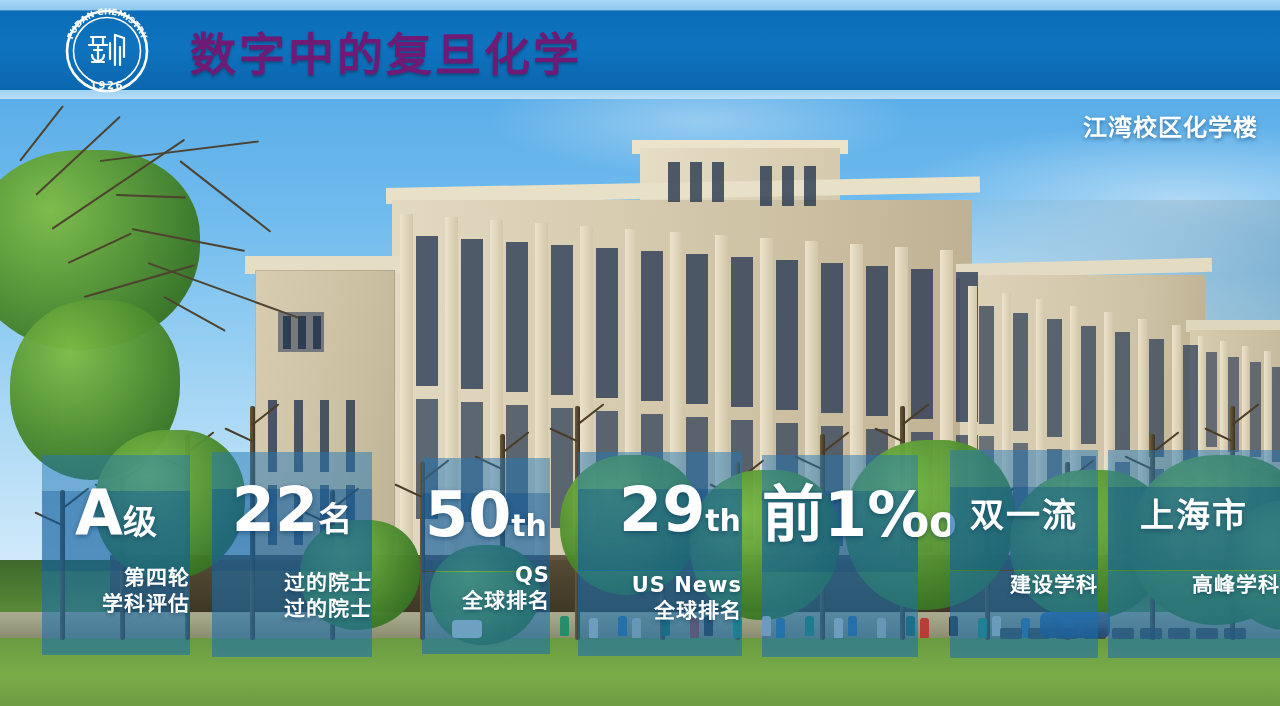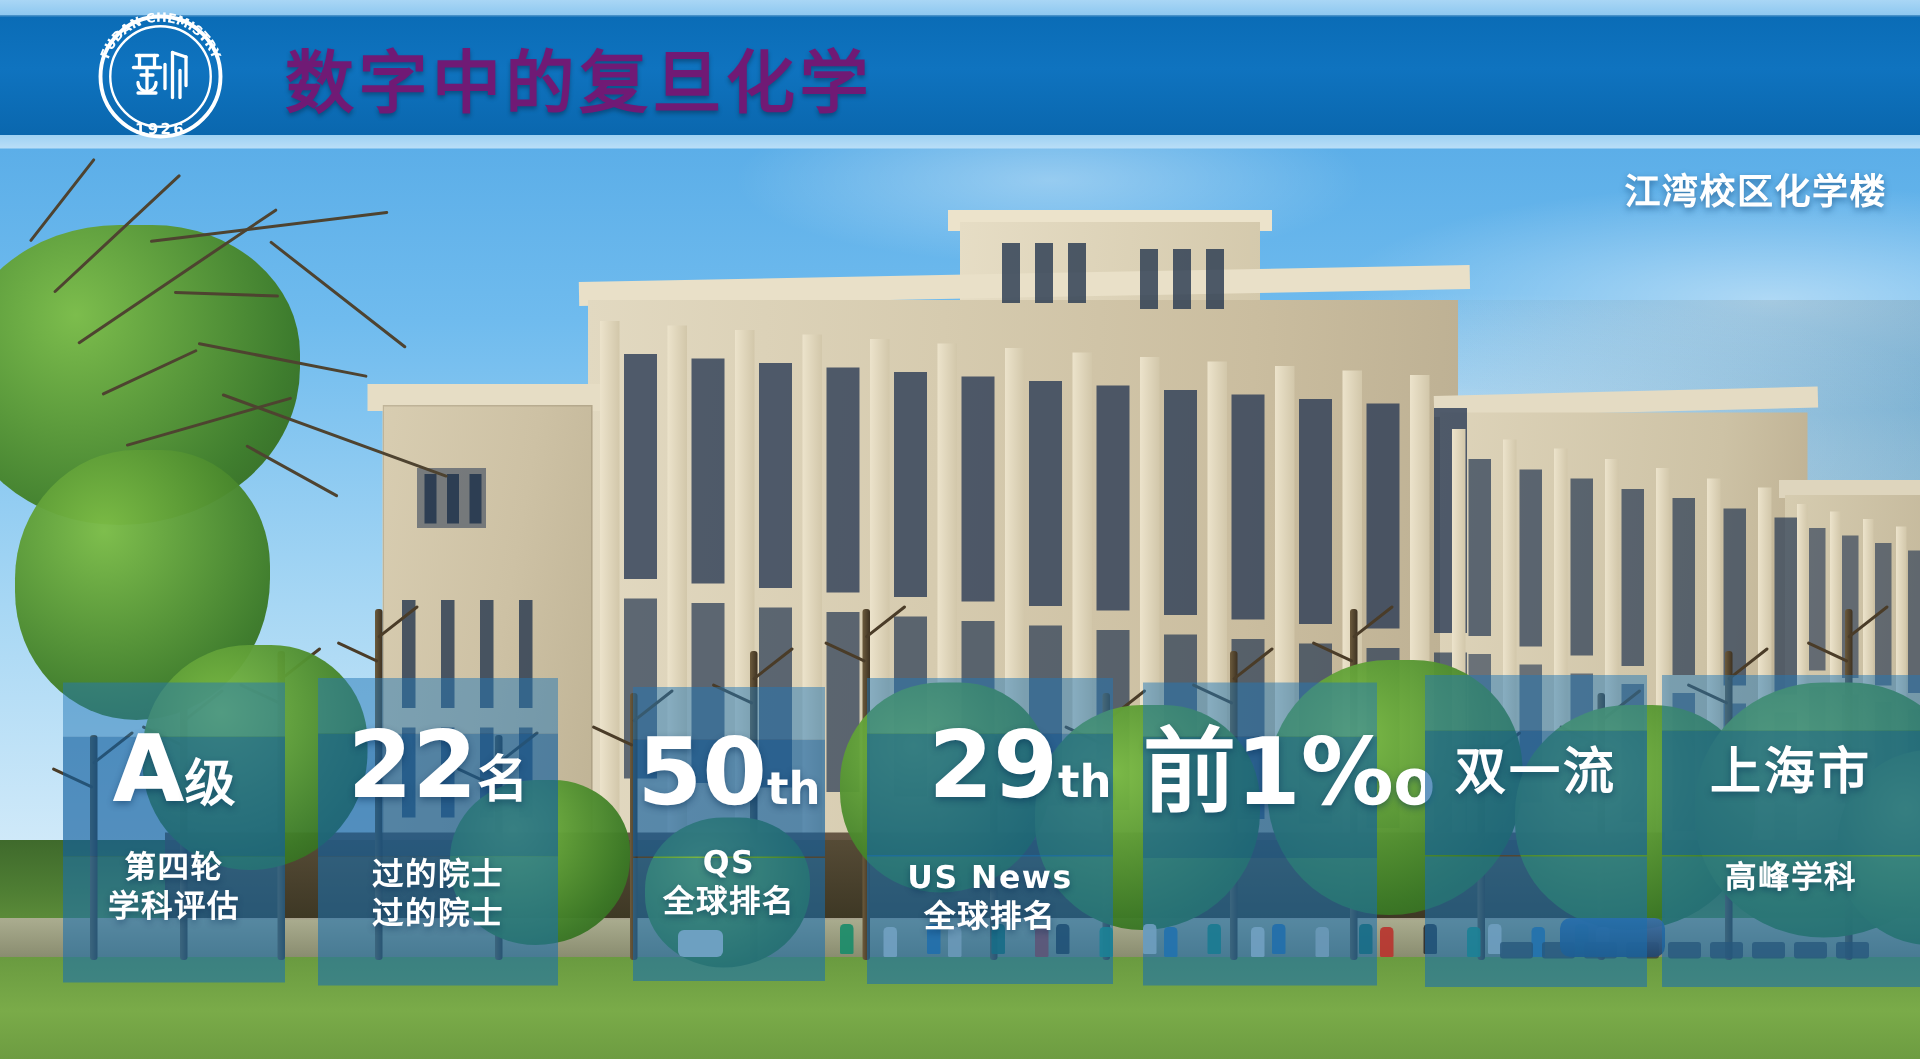--- a/index.html
+++ b/index.html
@@ -156,21 +156,21 @@
   .bignum.cnonly{font-size:34px;letter-spacing:2px;}
 
   .sub{
     position:absolute;left:0;right:0;
     text-align:center;
     font-size:21px;font-weight:bold;line-height:1.24;
     letter-spacing:1px;
     text-shadow:0 2px 4px rgba(0,40,80,.45);
     white-space:nowrap;
   }
-  .sub .l2{display:block;}
+  .sub .l2{display:block;text-align:right;}
 </style>
 </head>
 <body>
 
 <div id="poster">
 
   <div class="photo">
     <div class="sky"></div>
 
     <div class="bldShade"></div>
@@ -479,20 +479,23 @@
         <div class="pane top" style="top: 0px; height: 36px;"></div>
         <div class="pane mid" style="top: 36px; height: 81px;"></div>
         <div class="pane bot" style="top: 117px; height: 85px;"></div>
         <div class="bignum" style="top: 29px;"><span>前1‰</span></div>
       </div>
       <div class="card" style="left: 950px; top: 450px; width: 148px; height: 208px;">
         <div class="pane top" style="top: 0px; height: 37px;"></div>
         <div class="pane mid" style="top: 37px; height: 83px;"></div>
         <div class="pane bot" style="top: 121px; height: 87px;"></div>
         <div class="bignum cnonly" style="top: 48px;"><span>双一流</span></div>
+        <div class="sub" style="top: 122px;">
+          <span class="l2">建设学科</span>
+        </div>
       </div>
       <div class="card" style="left: 1108px; top: 450px; width: 172px; height: 208px;">
         <div class="pane top" style="top: 0px; height: 37px;"></div>
         <div class="pane mid" style="top: 37px; height: 83px;"></div>
         <div class="pane bot" style="top: 121px; height: 87px;"></div>
         <div class="bignum cnonly" style="top: 48px;"><span>上海市</span></div>
         <div class="sub" style="top: 122px;">
           <span class="l2">高峰学科</span>
         </div>
       </div>

